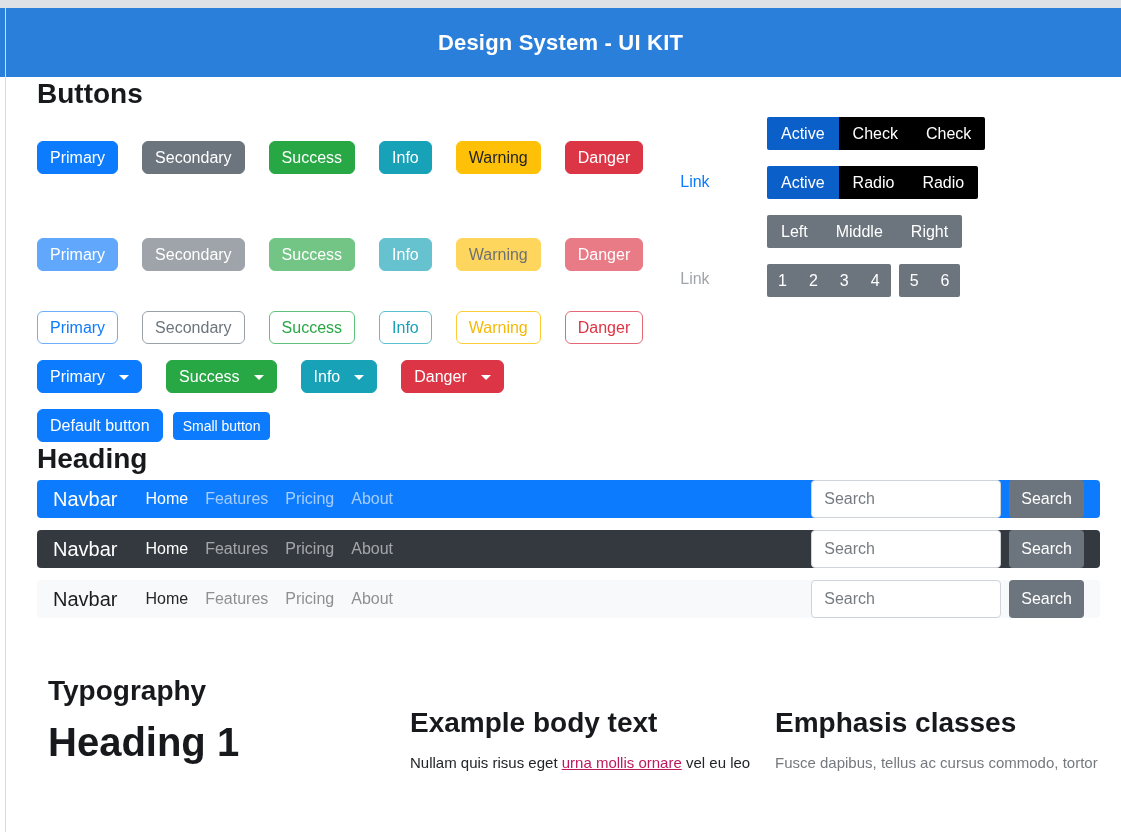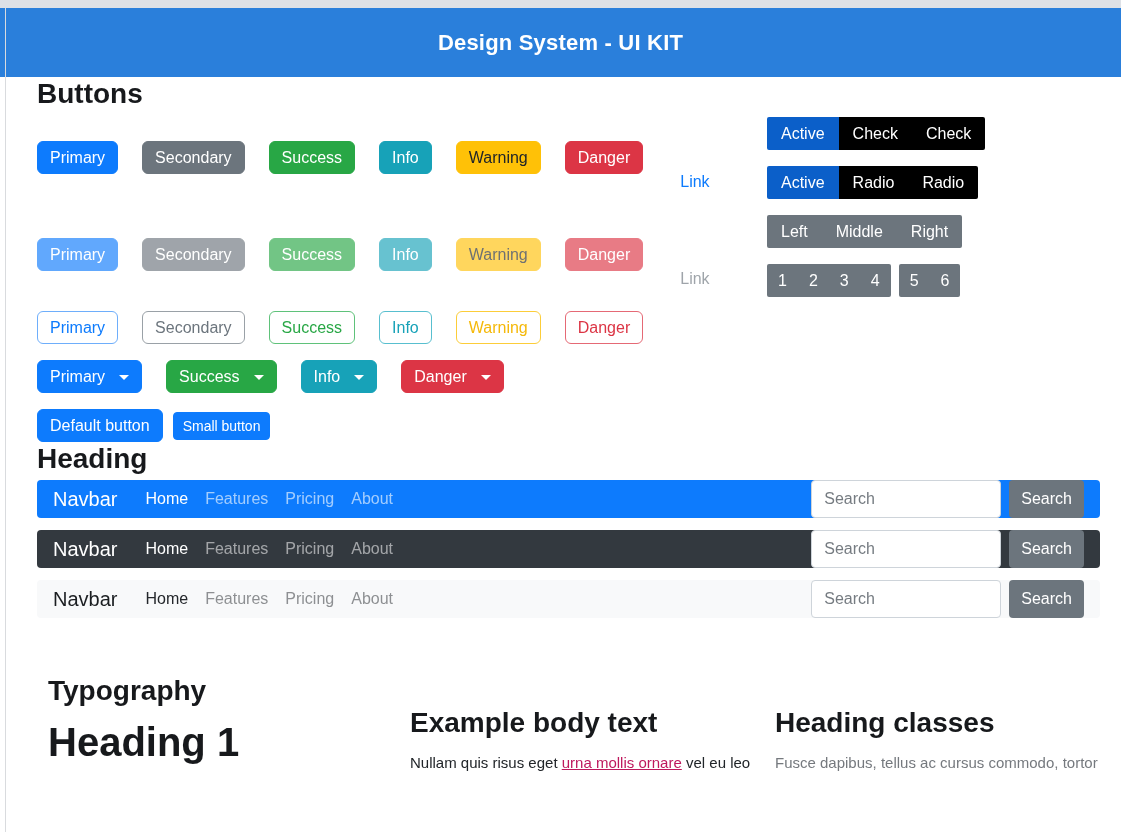--- a/index.html
+++ b/index.html
@@ -266,18 +266,18 @@
   <div class="typo">
     <div class="typo-col1">
       <h2 class="section-title">Typography</h2>
       <div class="heading1">Heading 1</div>
     </div>
     <div class="typo-col2">
       <h2 class="section-title">Example body text</h2>
       <p><span>Nullam quis risus eget </span><a>urna mollis ornare</a><span> vel eu leo</span></p>
     </div>
     <div class="typo-col3">
-      <h2 class="section-title">Heading classes</h2>
+      <h2 class="section-title">Emphasis classes</h2>
       <p class="muted">Fusce dapibus, tellus ac cursus commodo, tortor</p>
     </div>
   </div>
 
 </div>
 
 </body></html>

